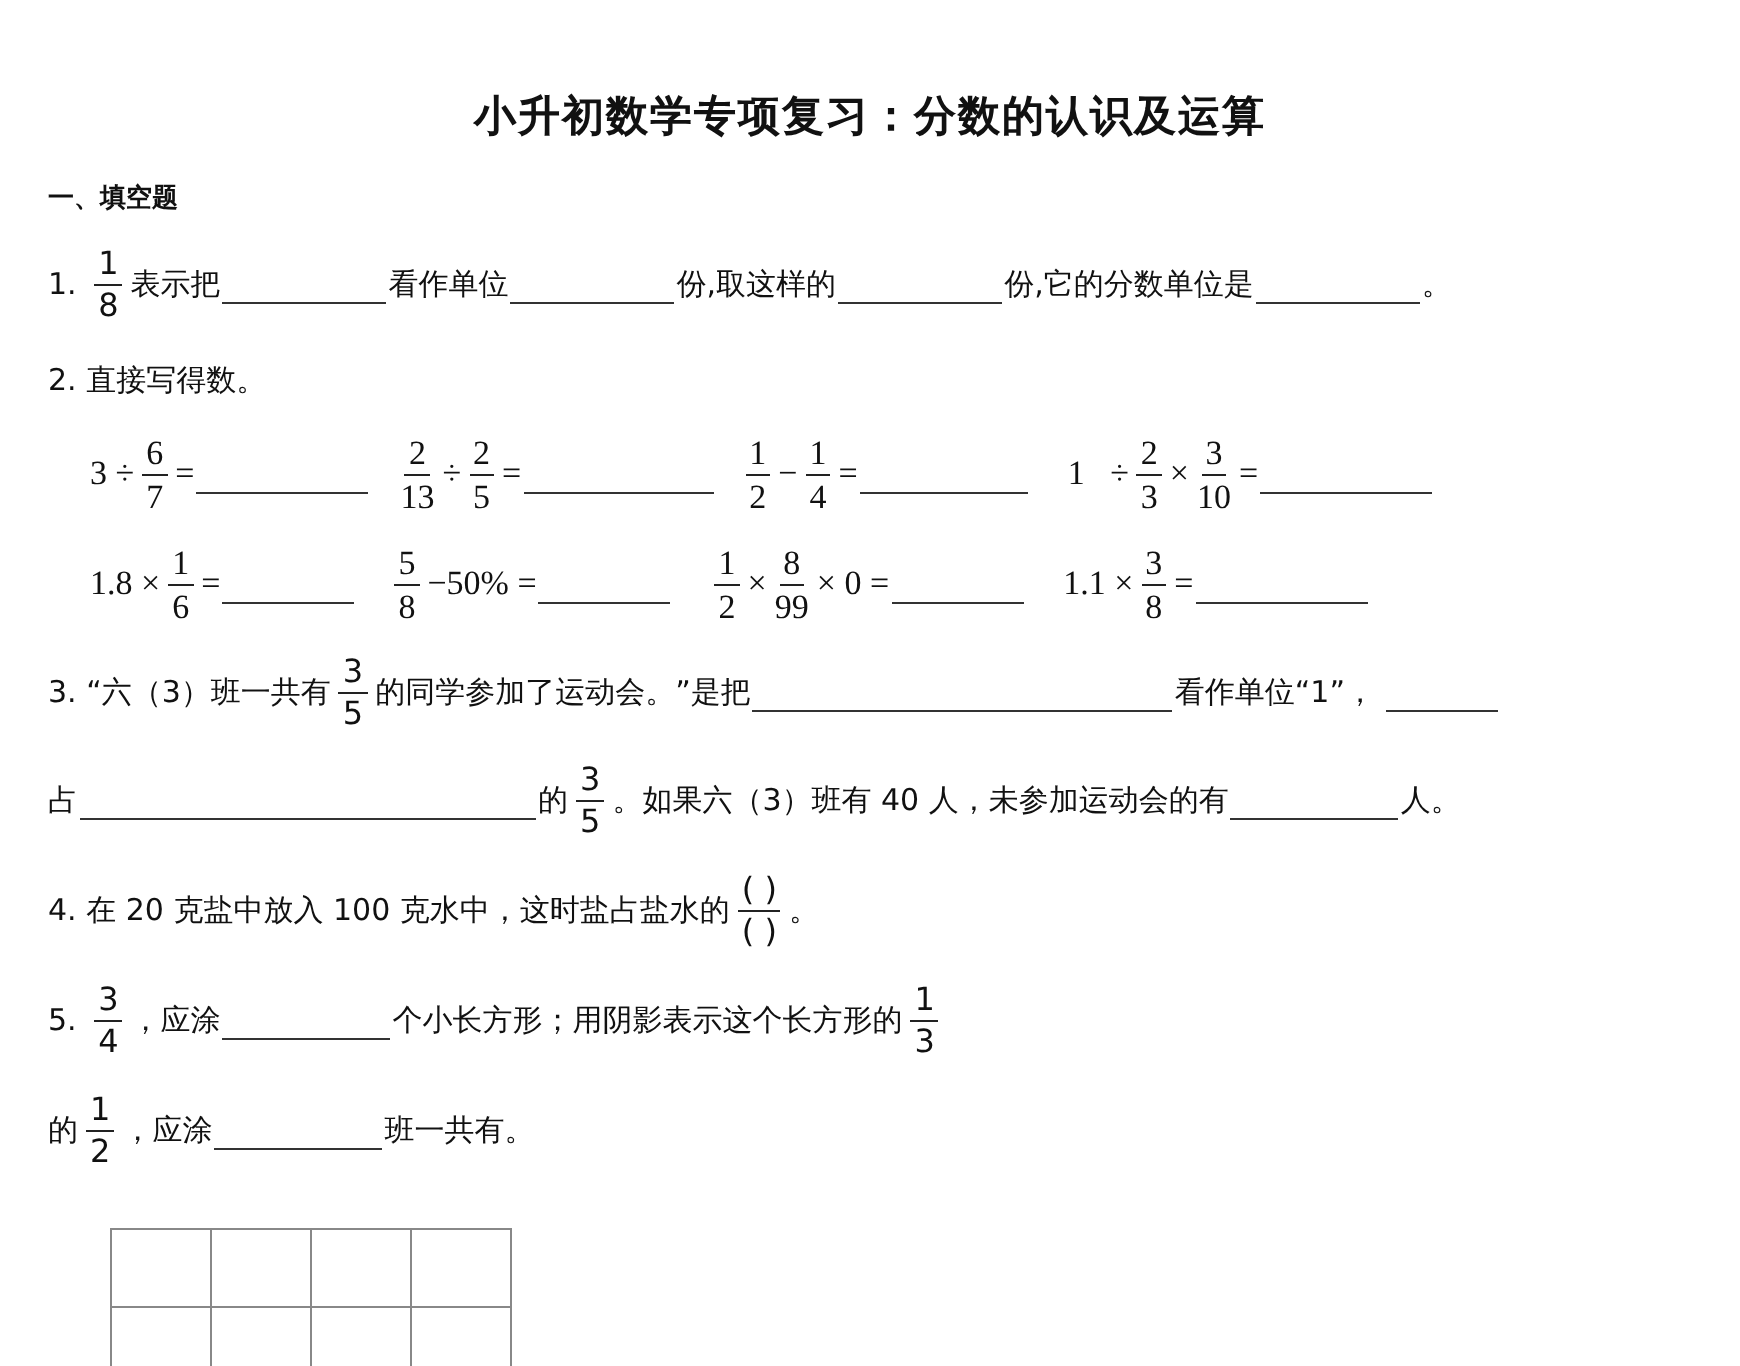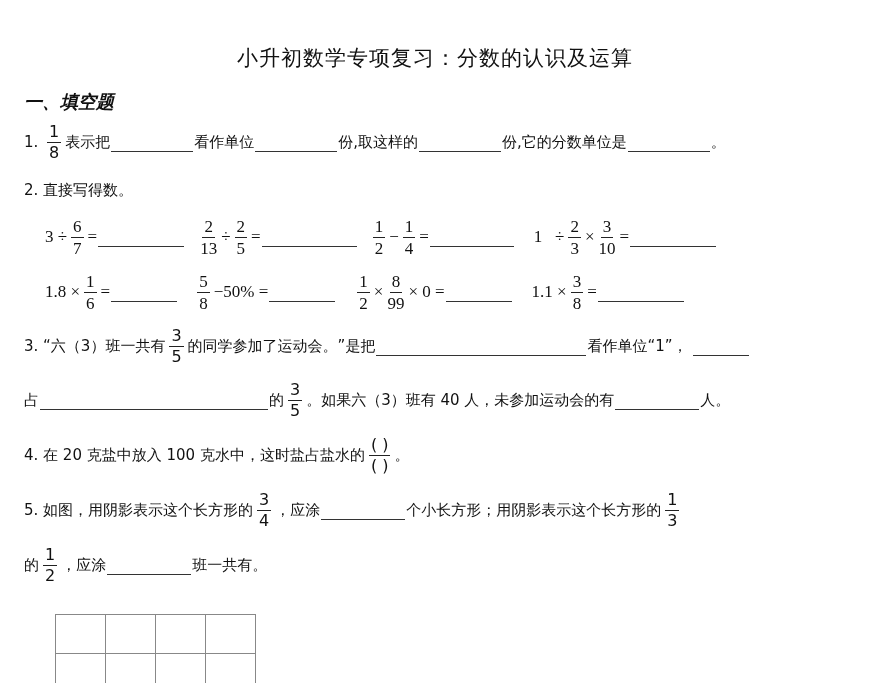--- a/index.html
+++ b/index.html
@@ -1,20 +1,20 @@
 <!DOCTYPE html>
 <html><head>
 <meta charset="utf-8">
 <style>
   html, body { margin:0; padding:0; background:#ffffff; }
   body { width:870px; height:683px; overflow:hidden; position:relative;
          font-family:"DejaVu Sans", sans-serif; color:#111; font-size:15px; }
   .abs { position:absolute; white-space:nowrap; }
-  .title { left:0; width:870px; top:44px; text-align:center; font-size:21px; font-weight:normal; letter-spacing:1px; }
-  .section { left:24px; top:90px; font-size:18px; font-weight:bold;font-style:italic; }
+  .title { left:0; width:870px; top:44px; text-align:center; font-size:21px; font-weight:bold; letter-spacing:1px; }
+  .section { left:24px; top:90px; font-size:13px; font-weight:bold; }
   .line { position:absolute; left:0; height:40px; display:flex; align-items:center; white-space:nowrap; }
   .blank { display:inline-block; border-bottom:1px solid #333; height:18px; vertical-align:bottom; margin:0 1px; }
   .frac { display:inline-flex; flex-direction:column; align-items:center; vertical-align:middle; margin:0 4px; line-height:1; font-size:16px; }
   .frac .n { padding:0 2px 2px 2px; border-bottom:1px solid #222; }
   .frac .d { padding-top:2px; }
   .serif { font-family:"Liberation Serif", serif; font-size:17px; }
   .serif .frac { font-size:17px; }
   .grid { position:absolute; left:55px; top:614px; border-collapse:collapse; }
   .grid td { width:49px; height:38px; border:1.5px solid #888; padding:0; }
 </style>
@@ -159,21 +159,20 @@
   <span>4.</span>&nbsp;
   <span>在 20 克盐中放入 100 克水中，这时盐占盐水的</span>
   <span class="frac">
       <span class="n">( )</span>
       <span class="d">( )</span>
     </span><span>。</span>
 </div>
 
 <div class="line" style="left:24px; top:490px;">
   <span>5.</span>&nbsp;
-  <span>如图，用阴影表示这个长方形的</span>
   <span class="frac">
       <span class="n">3</span>
       <span class="d">4</span>
     </span>
   <span>，应涂</span>
   <span class="blank" style="width:84px"></span>
   <span>个小长方形；用阴影表示这个长方形的</span>
   <span class="frac">
       <span class="n">1</span>
       <span class="d">3</span>

